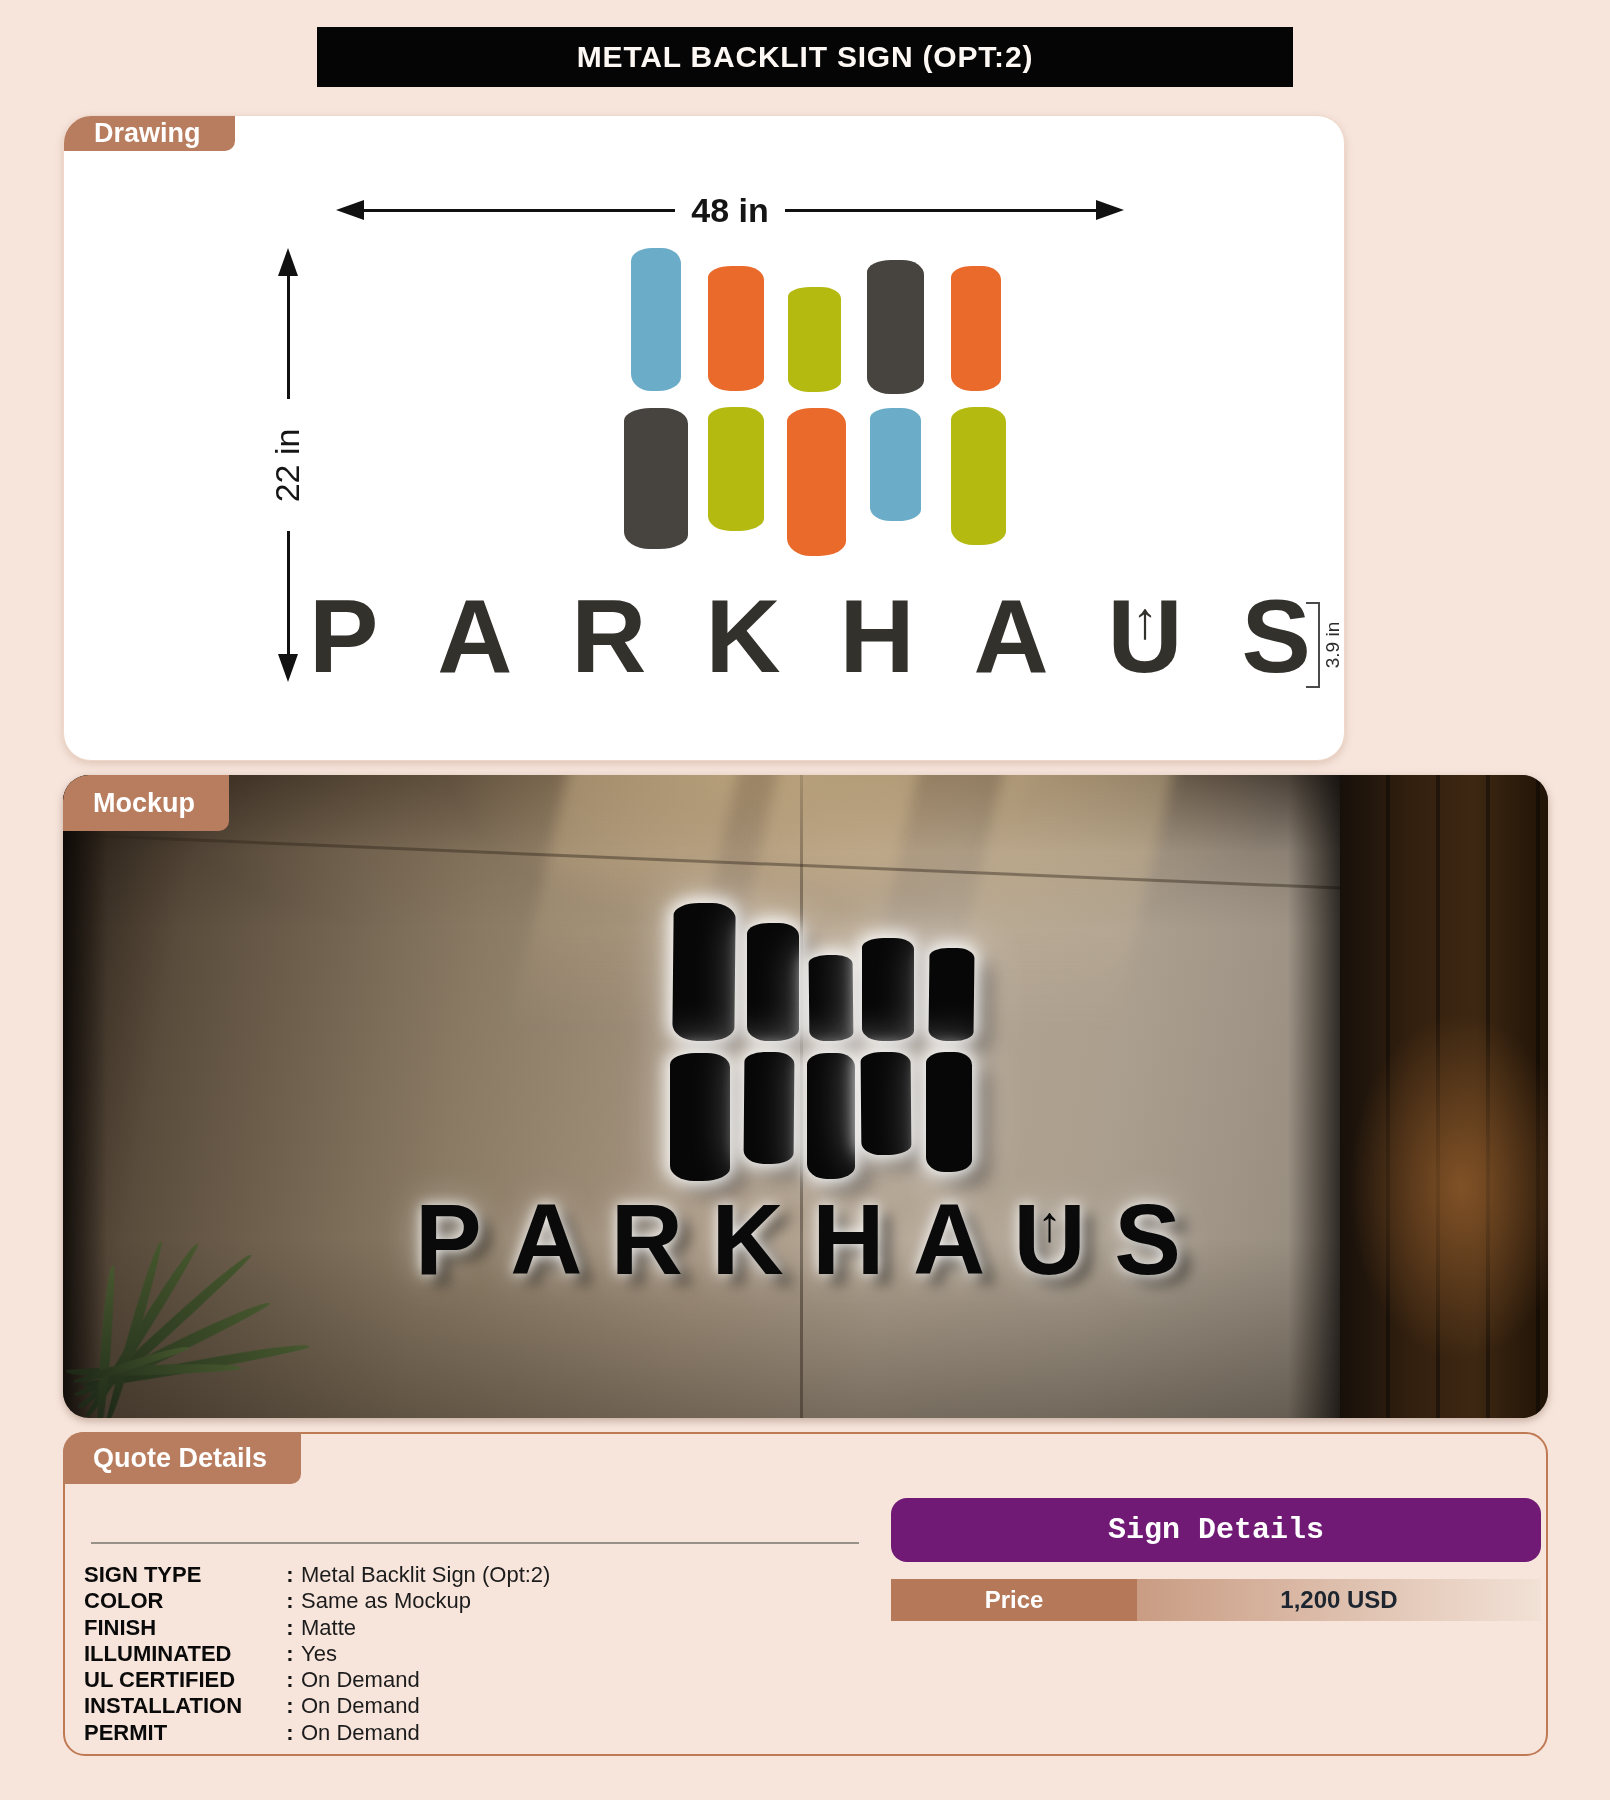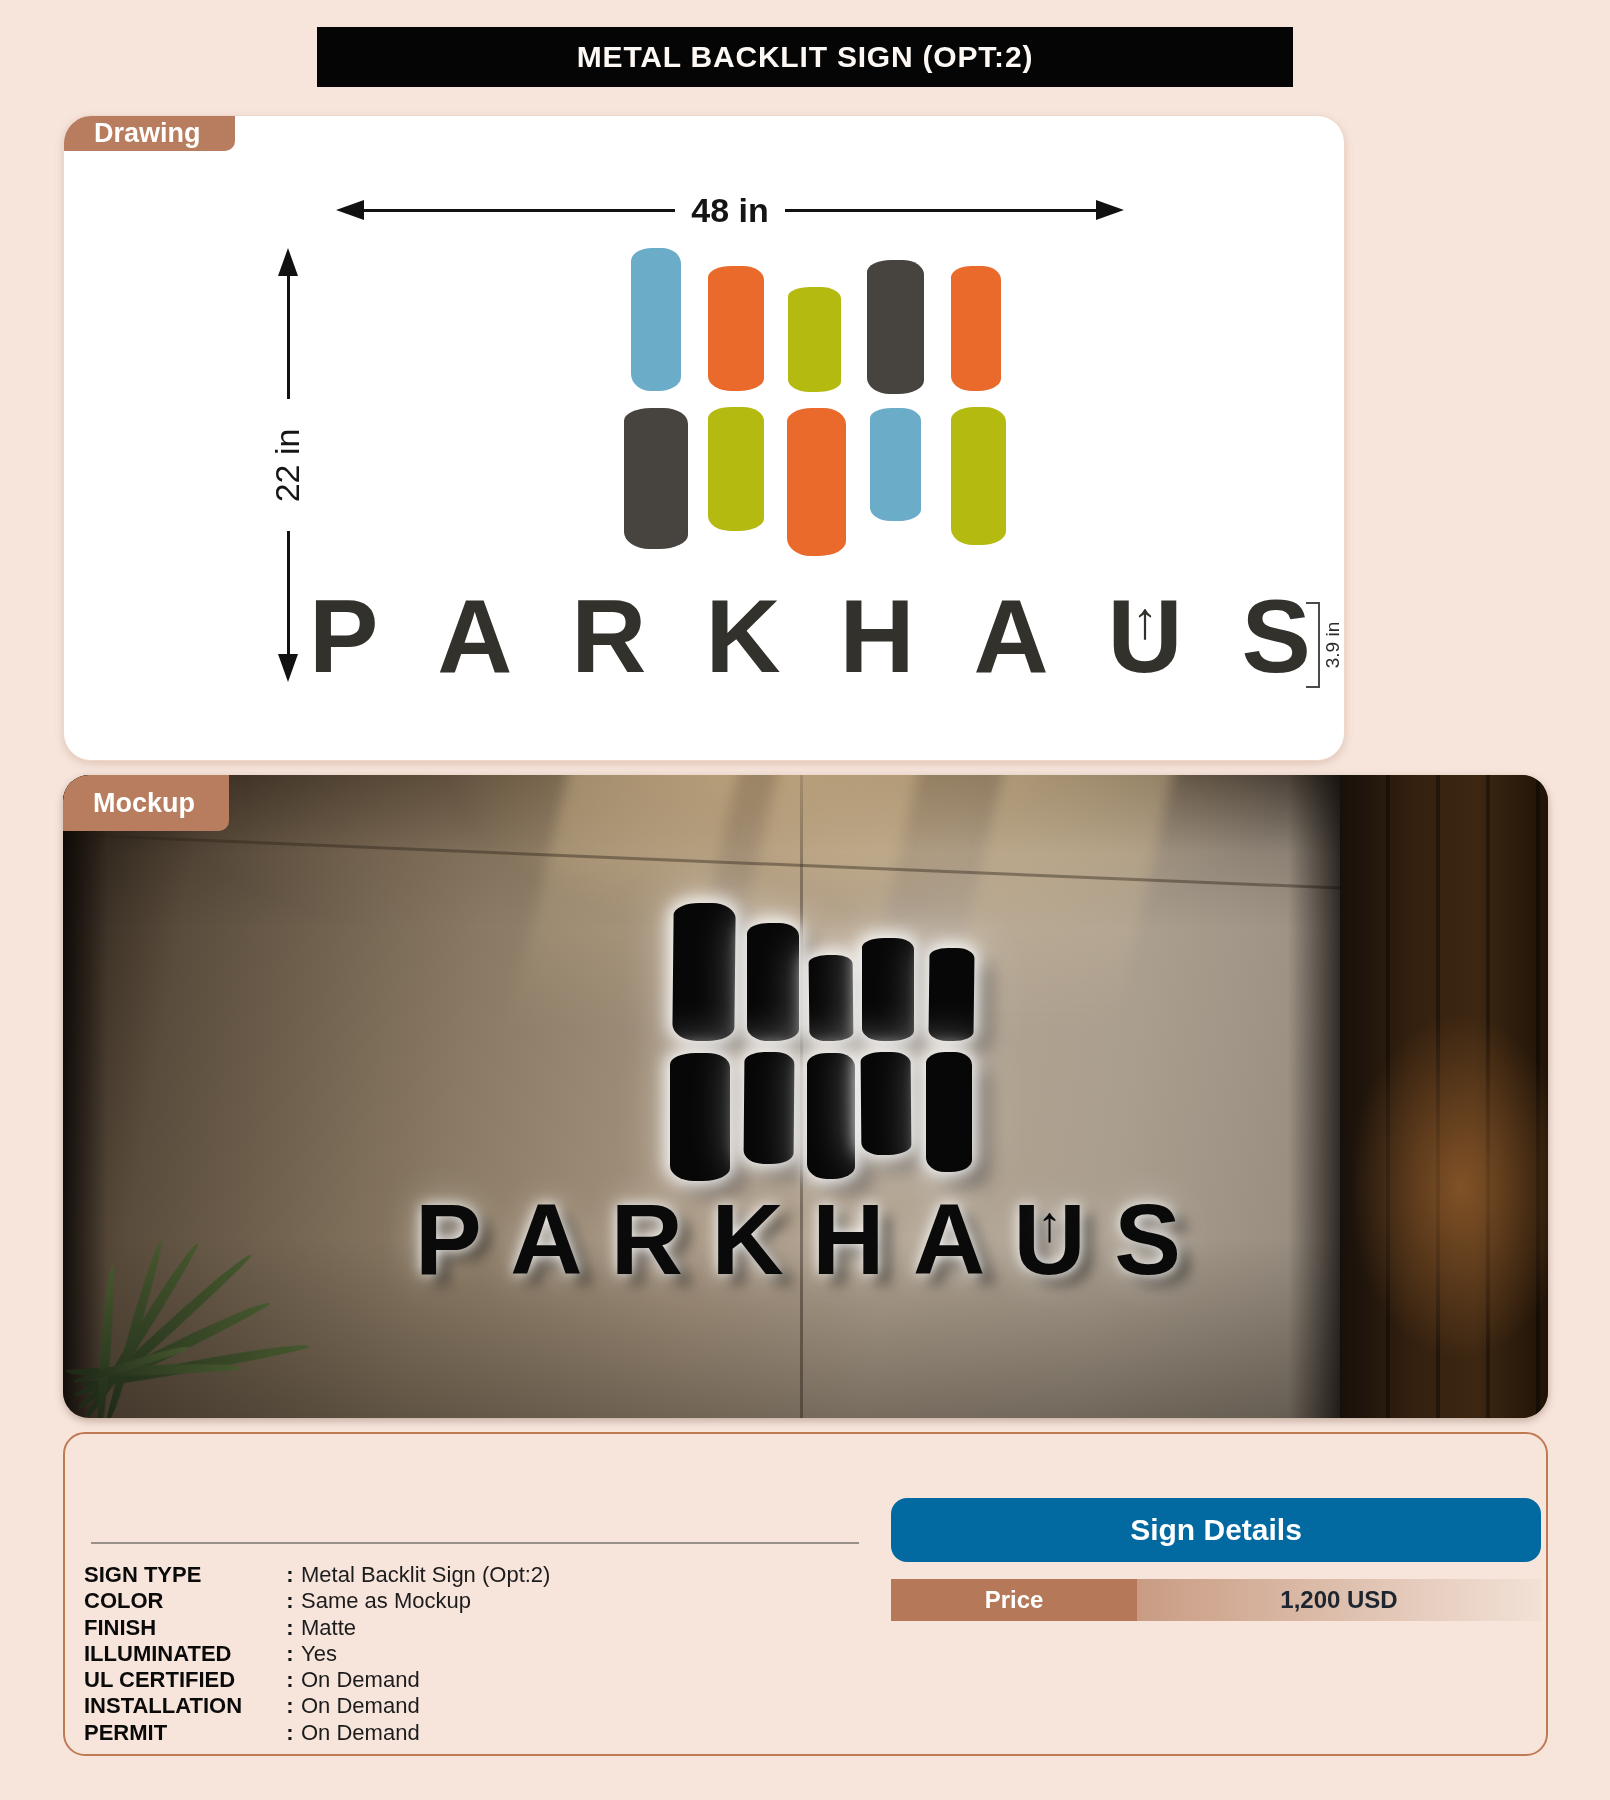--- a/index.html
+++ b/index.html
@@ -161,23 +161,23 @@
     font-size:27px;font-weight:700;color:#0b0b0b;letter-spacing:.5px;
   }
   .name-rule{position:absolute;left:26px;top:108px;width:768px;border-top:2px solid #98918a;}
   .specs{position:absolute;left:19px;top:128px;display:grid;grid-template-columns:195px 22px auto;
     font-size:22px;color:#151515;line-height:26.3px;}
   .spec-label{font-weight:700;color:#0a0a0a;}
   .spec-colon{font-weight:700;text-align:center;}
   .spec-value{color:#1c1c1c;}
   .sign-table{position:absolute;left:826px;top:64px;width:650px;}
   .sign-table-header{
-    height:64px;background:#0369a1;border-radius:16px;
-    display:flex;align-items:center;justify-content:center;
-    color:#fff;font-size:30px;font-weight:700;margin-bottom:17px;
+    height:64px;background:#701a75;border-radius:16px;
+    display:flex;align-items:center;justify-content:center;
+    color:#fff;font-size:30px;font-weight:700;margin-bottom:17px;font-family:Liberation Mono, monospace;
   }
   .sign-row{display:flex;height:42px;margin-bottom:21px;}
   .sign-row-label{
     width:246px;background:#b5795a;color:#fff;font-size:24px;font-weight:700;
     display:flex;align-items:center;justify-content:center;
   }
   .sign-row-value{
     flex:1;background:linear-gradient(90deg,#c99c83,#f2e1d6);
     color:#1d2630;font-size:24px;font-weight:700;
     display:flex;align-items:center;justify-content:center;
@@ -280,20 +280,21 @@
       <span class="letter">H</span>
       <span class="letter">A</span>
       <span class="letter letter-u">U<span class="u-arrow">↑</span></span>
       <span class="letter">S</span>
     </div>
 
   <div class="tab">Mockup</div>
 </section>
 
 <section class="panel quote">
+  <div class="tab">Quote Details</div>
 
   <div class="name-rule"></div>
   <div class="specs">
       <span class="spec-label">SIGN TYPE</span>
       <span class="spec-colon">:</span>
       <span class="spec-value">Metal Backlit Sign (Opt:2)</span>
       <span class="spec-label">COLOR</span>
       <span class="spec-colon">:</span>
       <span class="spec-value">Same as Mockup</span>
       <span class="spec-label">FINISH</span>

